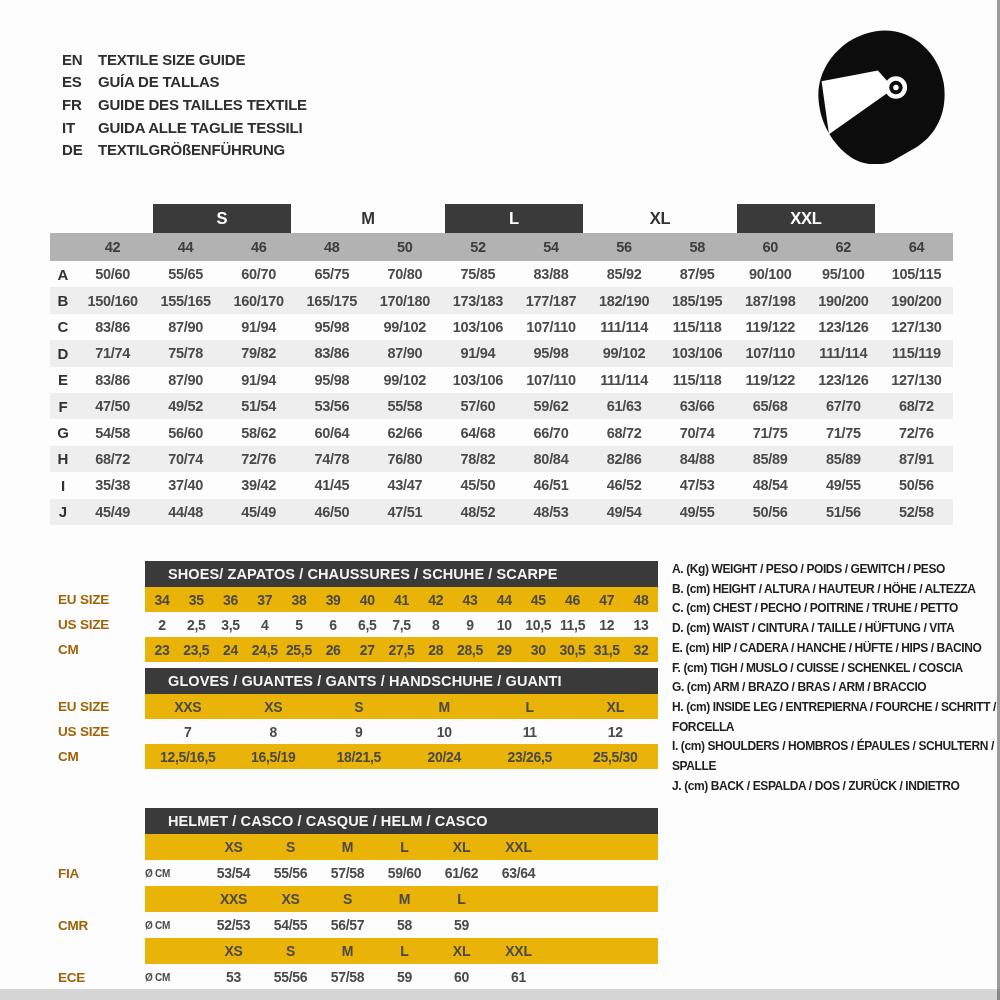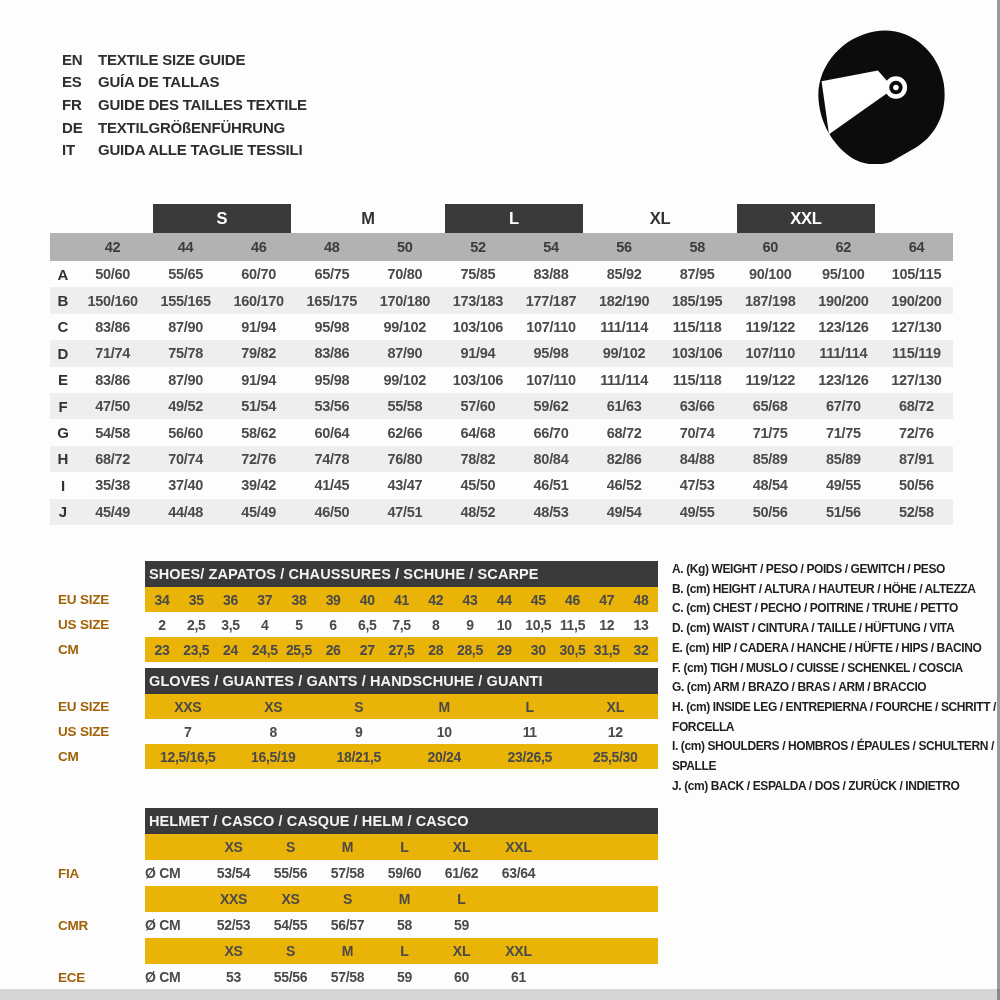--- a/index.html
+++ b/index.html
@@ -30,30 +30,30 @@
   .trow{display:flex;height:26.4px;align-items:center;}
   .trow.stripe{background:#eeeeee;}
 
   
   .small-section{position:absolute;left:55px;width:603px;}
   .sec-shoes{top:561px;}
   .sec-gloves{top:668px;}
   .sec-helmet{top:808px;}
   .small-title{margin-left:90px;width:513px;height:26px;background:#3a3a3a;color:#f3f3f3;
                font-weight:700;font-size:14.5px;display:flex;align-items:center;
-               padding-left:4px;box-sizing:border-box;letter-spacing:0.1px;white-space:nowrap;}
+               padding-left:23px;box-sizing:border-box;letter-spacing:0.1px;white-space:nowrap;}
   .srow{display:flex;height:25px;}
   .sec-helmet .srow{height:26px;}
   .srow-label{width:90px;flex:0 0 90px;display:flex;align-items:center;font-weight:700;
               font-size:13.5px;color:#a16207;padding-left:3px;box-sizing:border-box;letter-spacing:-0.2px;}
   .srow-strip{width:513px;display:flex;align-items:center;}
   .sstripe{background:#eab308;}
   .scell{flex:1;text-align:center;font-weight:700;font-size:14px;color:#4a4a4a;letter-spacing:-0.3px;}
   .hstrip .scell{flex:0 0 57px;}
-  .hunit{width:60px;flex:0 0 60px;font-weight:700;font-size:14px;color:#4a4a4a;letter-spacing:-0.3px;}
+  .hunit{width:60px;flex:0 0 60px;font-weight:700;font-size:10px;color:#4a4a4a;letter-spacing:-0.3px;}
 
   
   .legend{position:absolute;left:672px;top:560px;width:332px;}
   .legend-item{font-weight:700;font-size:12px;line-height:19.7px;color:#1f1f1f;letter-spacing:-0.4px;}
 
   
   .edge-bottom{position:absolute;left:0;bottom:0;width:100%;height:11px;background:#d6d6d6;}
   .edge-right{position:absolute;right:0;top:0;width:3px;height:100%;background:#4a4a4a;opacity:.55;}
 </style>
 </head>
@@ -68,26 +68,26 @@
       </div>
       <div class="lang-row">
         <span class="lang-code">ES</span>
         <span class="lang-title">GUÍA DE TALLAS</span>
       </div>
       <div class="lang-row">
         <span class="lang-code">FR</span>
         <span class="lang-title">GUIDE DES TAILLES TEXTILE</span>
       </div>
       <div class="lang-row">
+        <span class="lang-code">IT</span>
+        <span class="lang-title">GUIDA ALLE TAGLIE TESSILI</span>
+      </div>
+      <div class="lang-row">
         <span class="lang-code">DE</span>
         <span class="lang-title">TEXTILGRÖßENFÜHRUNG</span>
-      </div>
-      <div class="lang-row">
-        <span class="lang-code">IT</span>
-        <span class="lang-title">GUIDA ALLE TAGLIE TESSILI</span>
       </div>
     </div>
 
   <svg class="helmet-icon" viewBox="0 0 124 128">
     <path fill="#0c0c0c" d="M58,3 C89,-2 117,21 122,52 C126,79 115,101 95,113 L72,126 C58,131 42,128 31,119 C15,106 5,87 4,65 C3,35 27,8 58,3 Z"></path>
     <polygon fill="#ffffff" points="7,50 60,40 75,57 14,100"></polygon>
     <circle cx="77" cy="56" r="10.5" fill="#ffffff"></circle>
     <circle cx="77" cy="56" r="6.3" fill="#0c0c0c"></circle>
     <circle cx="77" cy="56" r="2.6" fill="#ffffff"></circle>
   </svg>

